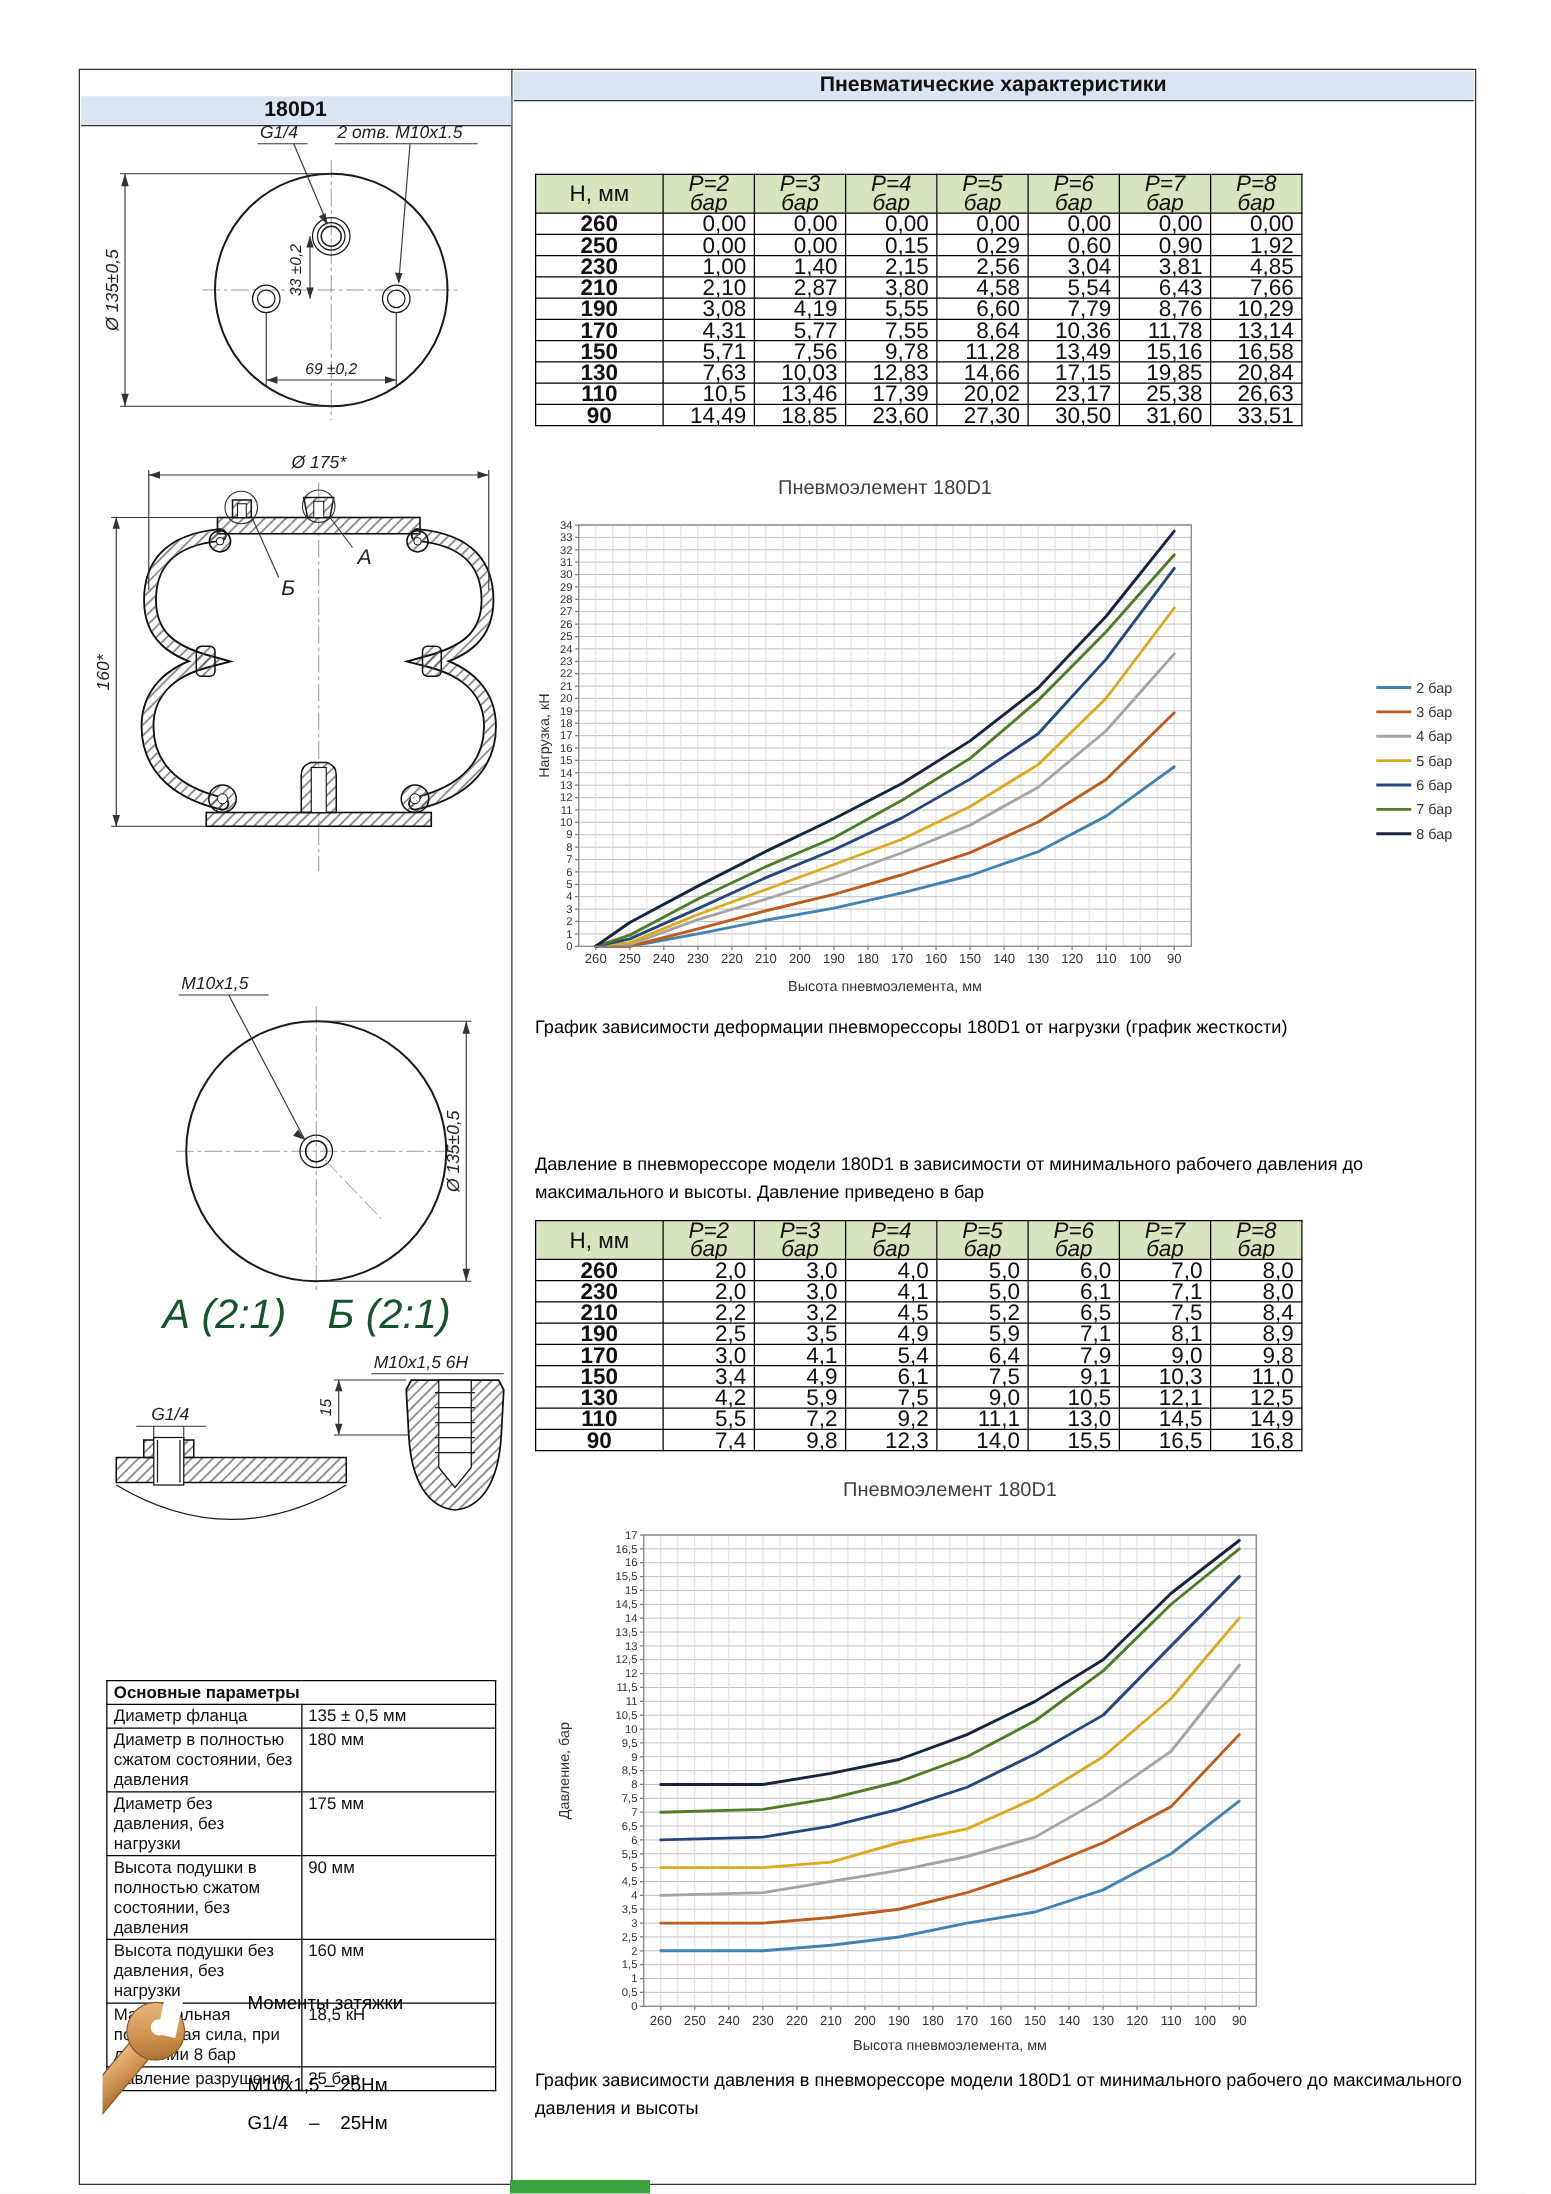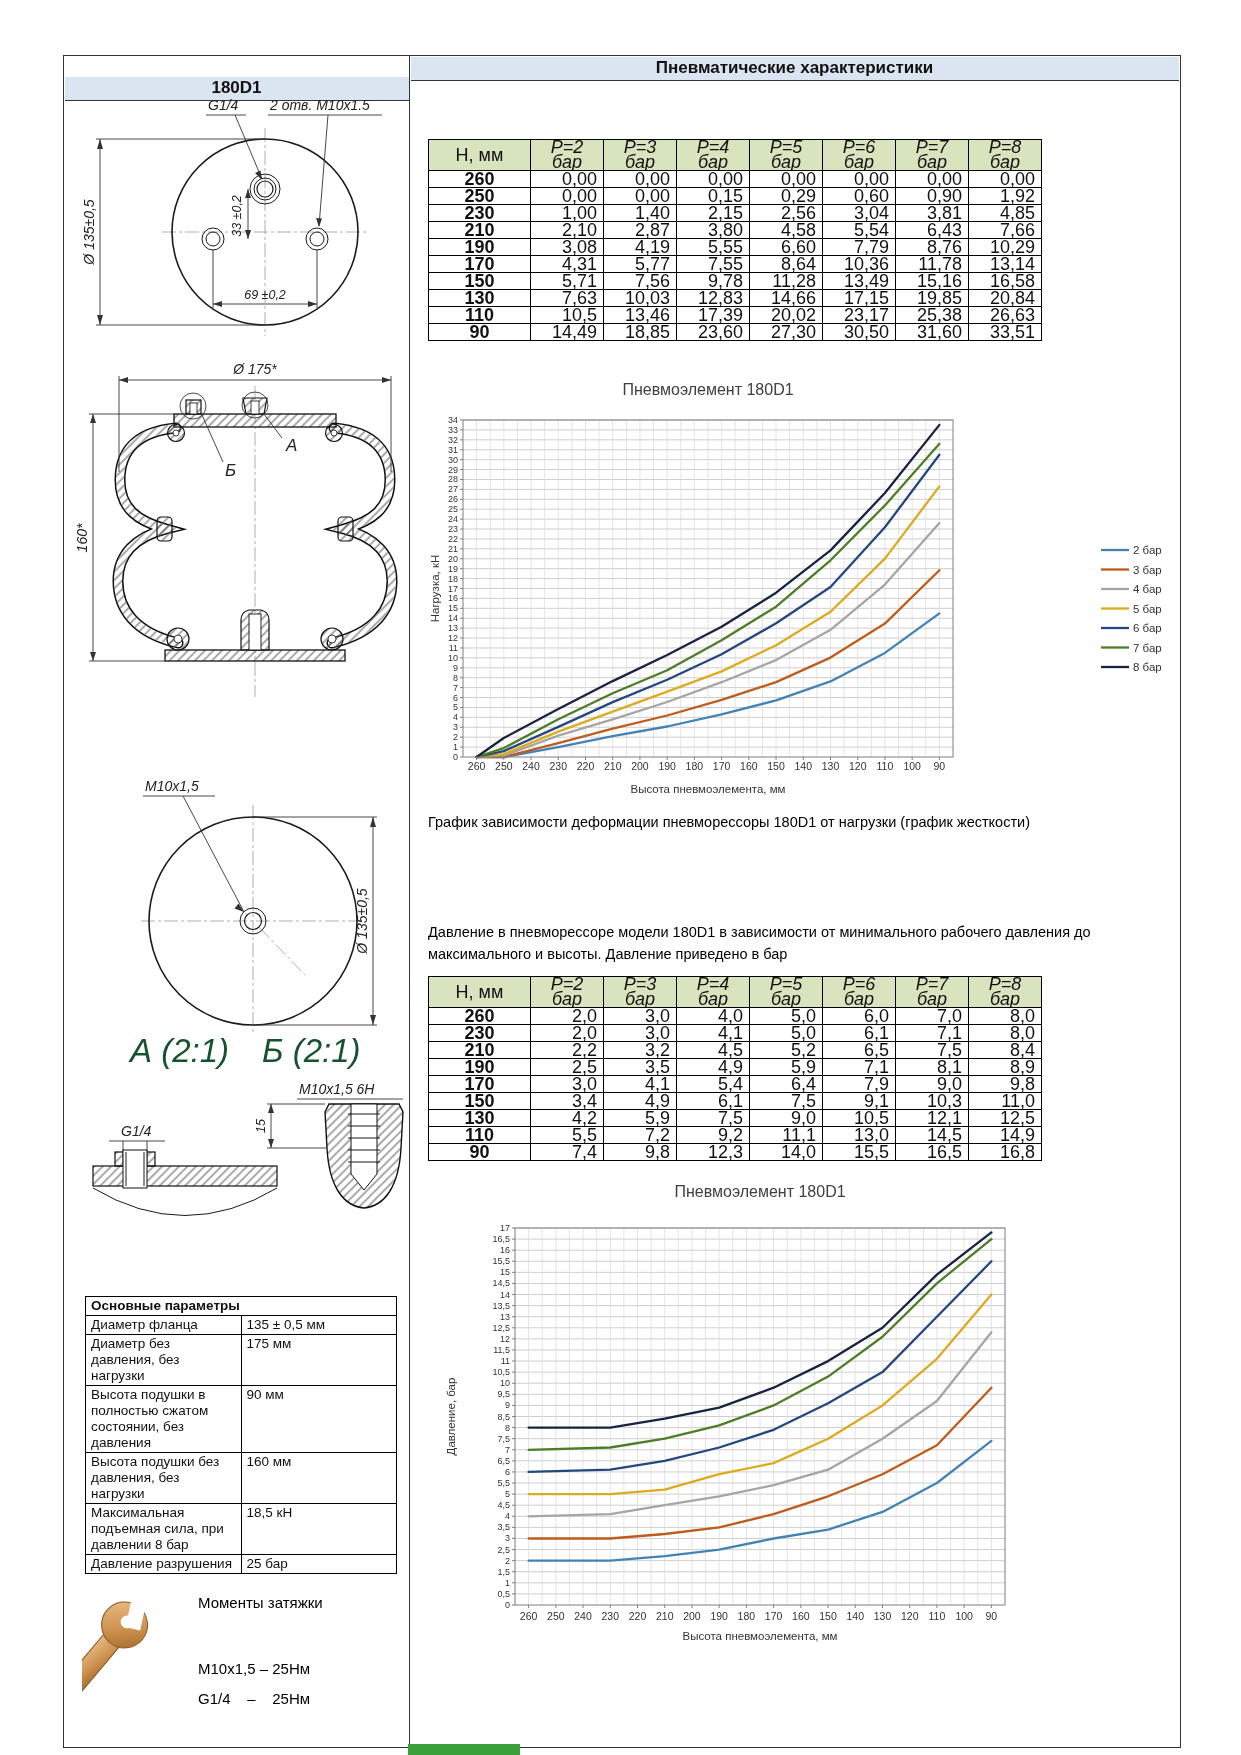--- a/index.html
+++ b/index.html
@@ -216,28 +216,32 @@
 
       <line class="dim" x1="240" y1="26" x2="182" y2="26"></line>
       <line class="dim" x1="242" y1="70" x2="182" y2="70"></line>
       <line class="dim" x1="186" y1="26" x2="186" y2="70"></line>
       <polygon class="arr" points="186,26 183,35 189,35"></polygon>
       <polygon class="arr" points="186,70 183,61 189,61"></polygon>
       <text class="dtext small" x="180" y="48" transform="rotate(-90 180 48)" text-anchor="middle">15</text>
     </g>
   </svg>
 
-  <table class="ptab" style="position:absolute;left:85px;top:1296px" id="params-table">
+  <table class="ptab" style="position:absolute;left:85px;top:1344px" id="params-table">
       <tbody>
         <tr>
           <td class="title" colspan="2">Основные параметры</td>
         </tr>
         <tr>
           <td style="width:206px">Диаметр фланца</td>
           <td>135 ± 0,5 мм</td>
+        </tr>
+        <tr>
+          <td style="width:206px">Диаметр в полностью сжатом состоянии, без давления</td>
+          <td>180 мм</td>
         </tr>
         <tr>
           <td style="width:206px">Диаметр без давления, без нагрузки</td>
           <td>175 мм</td>
         </tr>
         <tr>
           <td style="width:206px">Высота подушки в полностью сжатом состоянии, без давления</td>
           <td>90 мм</td>
         </tr>
         <tr>
@@ -907,15 +911,16 @@
       <text x="511.94444444444446" y="462" class="tick2" text-anchor="middle">110</text>
       <line x1="539.1666666666666" x2="539.1666666666666" y1="447" y2="450" class="axis"></line>
       <text x="539.1666666666666" y="462" class="tick2" text-anchor="middle">100</text>
       <line x1="566.3888888888889" x2="566.3888888888889" y1="447" y2="450" class="axis"></line>
       <text x="566.3888888888889" y="462" class="tick2" text-anchor="middle">90</text>
       <text x="335" y="39" class="ct" text-anchor="middle">Пневмоэлемент 180D1</text>
       <text x="335" y="482" class="cl" text-anchor="middle">Высота пневмоэлемента, мм</text>
       <text x="30" y="258.5" class="cl" text-anchor="middle" transform="rotate(-90 30 258.5)">Давление, бар</text>
     </svg>
 
+  <div class="txt" style="left:428px;top:1655px;width:742px">График зависимости давления в пневморессоре модели 180D1 от минимального рабочего до максимального давления и высоты</div>
 
   <div class="greenbar"></div>
 </div>
 
 </body></html>

